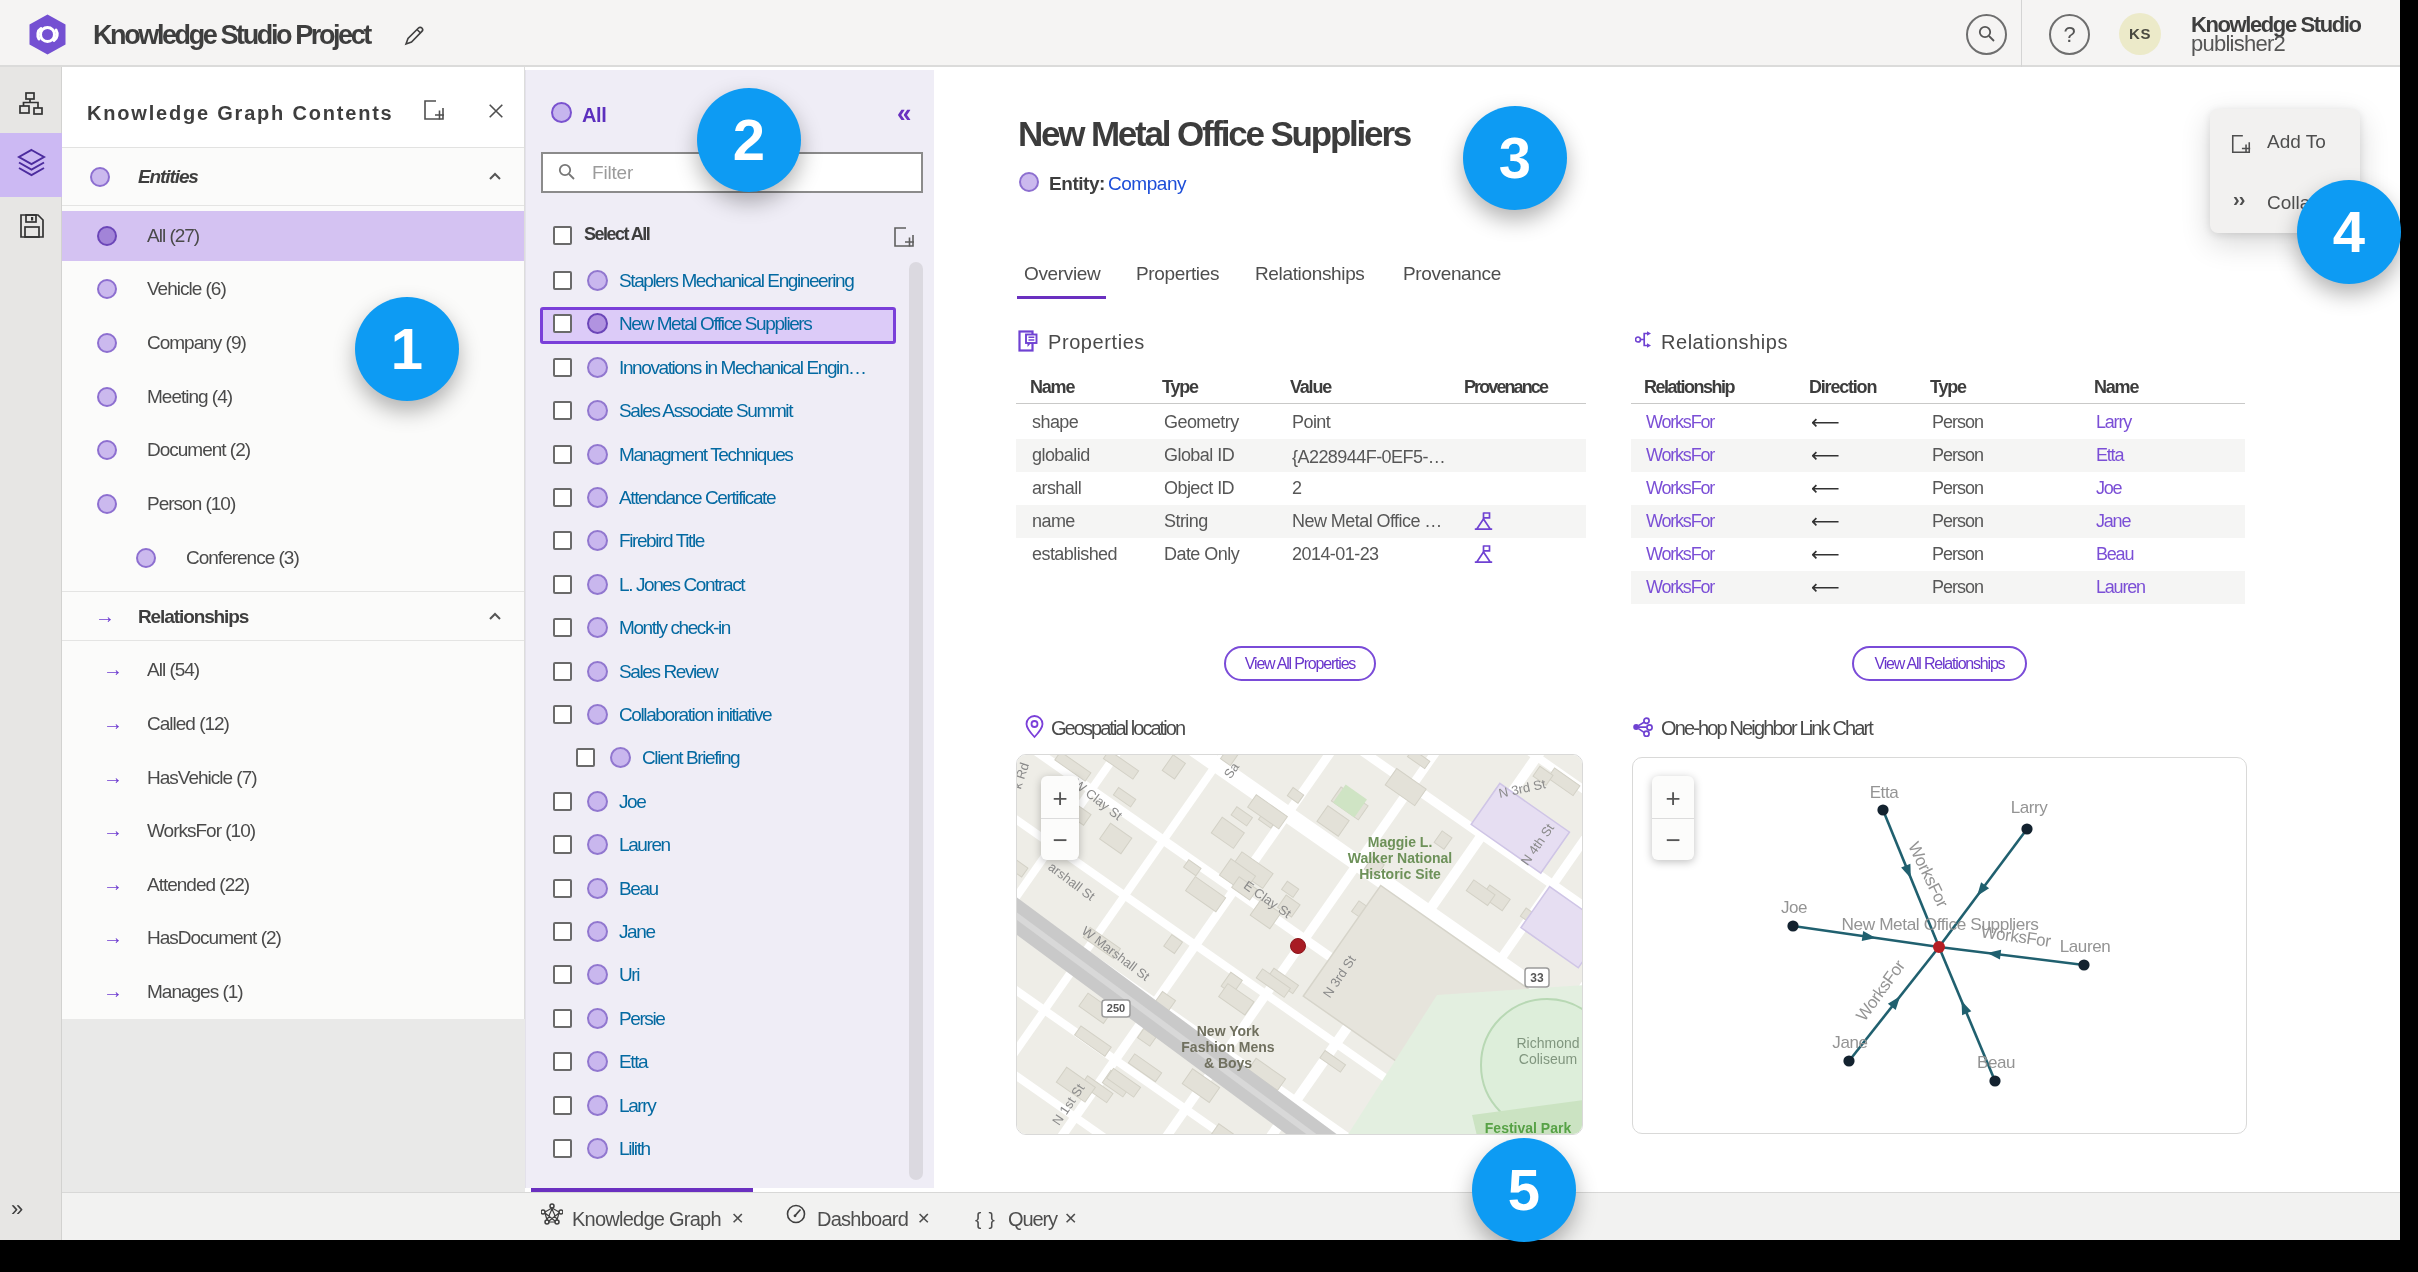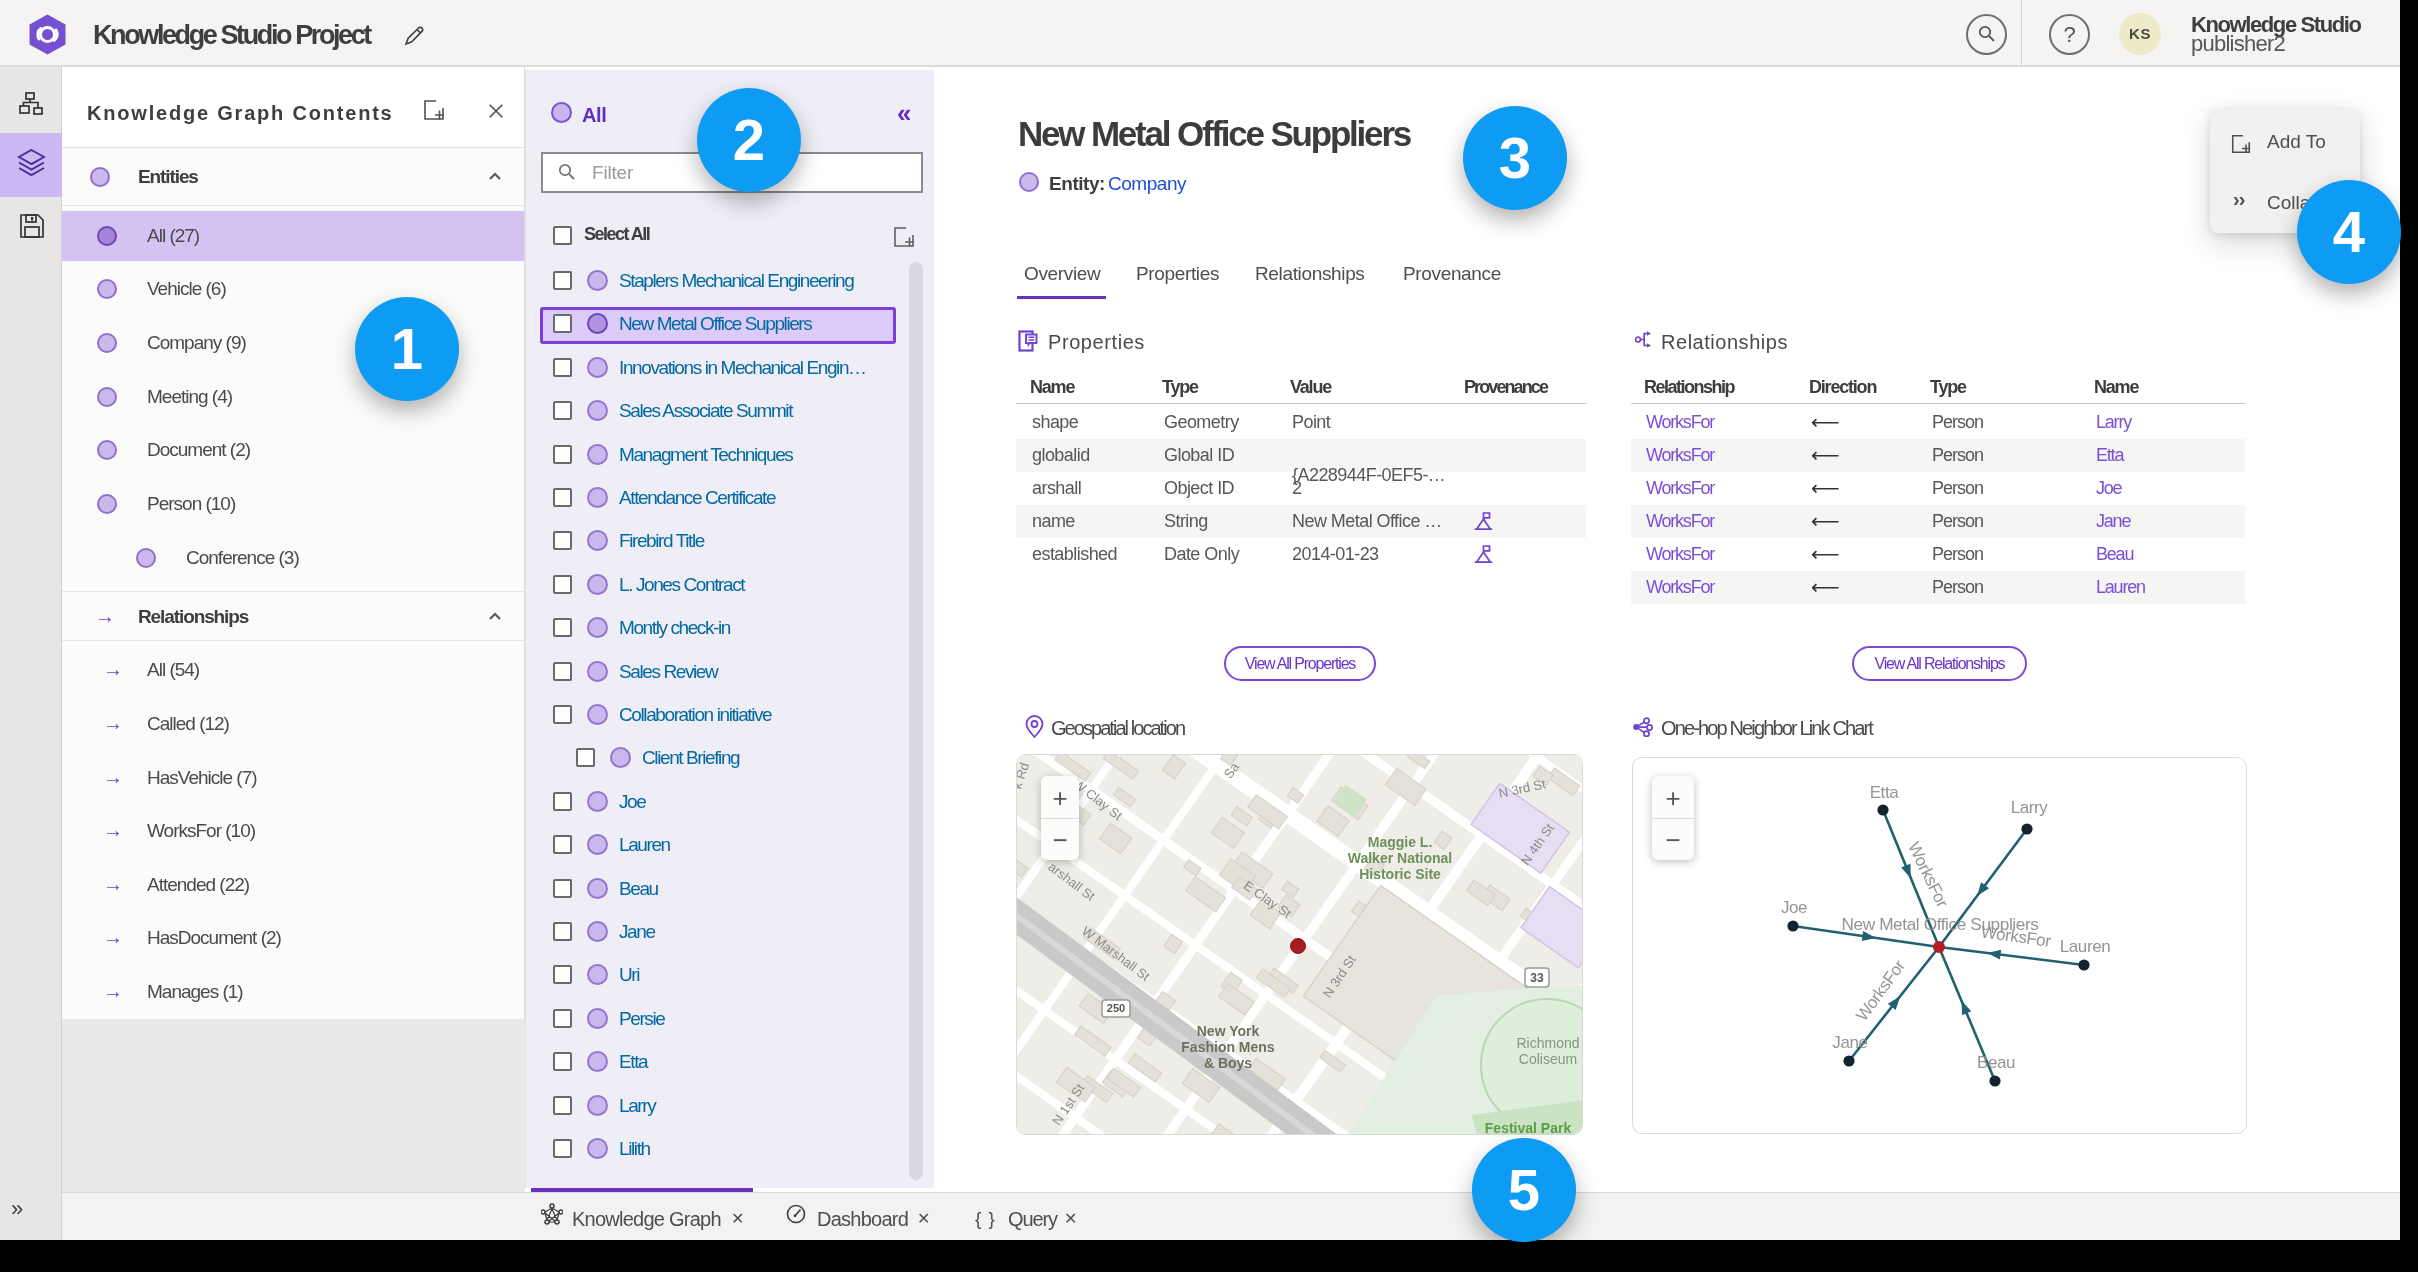--- a/index.html
+++ b/index.html
@@ -114,21 +114,21 @@
 <div class="p1">
 <div class="hdr"></div>
 <div class="p1title">Knowledge Graph Contents</div>
 <svg class="abs " style="left:360px;top:31px" width="24" height="24" viewBox="0 0 24 24" fill="none">
           <path d="M21 10 V21 H3 V3 H14" stroke="#4f4f4f" stroke-width="1.6"></path>
 <path d="M17.5 12.5 V21.5 M13 17 H22" stroke="#4f4f4f" stroke-width="1.6"></path>
         </svg>
 <svg class="abs " style="left:425px;top:35px" width="18" height="18" viewBox="0 0 20 20" fill="none">
           <path d="M3 3 L17 17 M17 3 L3 17" stroke="#4f4f4f" stroke-width="1.8"></path>
         </svg>
-<div class="secrow" style="top:81px;height:58px;background:#fbfbfa;">
+<div class="secrow" style="top:81px;height:58px;background:#fbfbfa;font-style:italic;">
 <div class="ecirc" style="left:28px;top:19px;"></div>
 <div class="sectext" style="line-height:58px;">Entities</div>
 <svg class="chev" style="top:22px;" viewBox="0 0 14 14">
             <path d="M2 9 L7 4 L12 9" stroke="#555" stroke-width="2" fill="none"></path>
           </svg>
 </div>
 <div class="listrow" style="top:144px;background:#d4c2f2;">
 <div class="ecirc dk" style="left:35px;top:15px;"></div>
 <div class="txt">All (27)</div>
 </div>
@@ -345,21 +345,21 @@
 <div class="th" style="left:228px;top:311px;">Type</div>
 <div class="th" style="left:356px;top:311px;">Value</div>
 <div class="th" style="left:530px;top:311px;letter-spacing:-1.9px;">Provenance</div>
 <div class="abs" style="left:82px;top:336px;width:570px;height:1px;background:#c9c9c8;"></div>
 <div class="td" style="left:98px;top:346px;">shape</div>
 <div class="td" style="left:230px;top:346px;">Geometry</div>
 <div class="td" style="left:358px;top:346px;">Point</div>
 <div class="rowband" style="left:82px;top:372px;width:570px;"></div>
 <div class="td" style="left:98px;top:379px;">globalid</div>
 <div class="td" style="left:230px;top:379px;">Global ID</div>
-<div class="td" style="left:358px;top:399px;">{A228944F-0EF5-…</div>
+<div class="td" style="left:358px;top:381px;">{A228944F-0EF5-…</div>
 <div class="td" style="left:98px;top:412px;">arshall</div>
 <div class="td" style="left:230px;top:412px;">Object ID</div>
 <div class="td" style="left:358px;top:412px;">2</div>
 <div class="rowband" style="left:82px;top:438px;width:570px;"></div>
 <div class="td" style="left:98px;top:445px;">name</div>
 <div class="td" style="left:230px;top:445px;">String</div>
 <div class="td" style="left:358px;top:445px;">New Metal Office …</div>
 <svg class="abs " style="left:539px;top:444px" width="21" height="20" viewBox="0 0 21 20" fill="none">
         <path d="M10.5 1.5 V8.5" stroke="#6f42d2" stroke-width="1.7"></path>
 <path d="M10.5 2 H16.5 V6.8 H10.5" stroke="#6f42d2" stroke-width="1.7" fill="none"></path>

